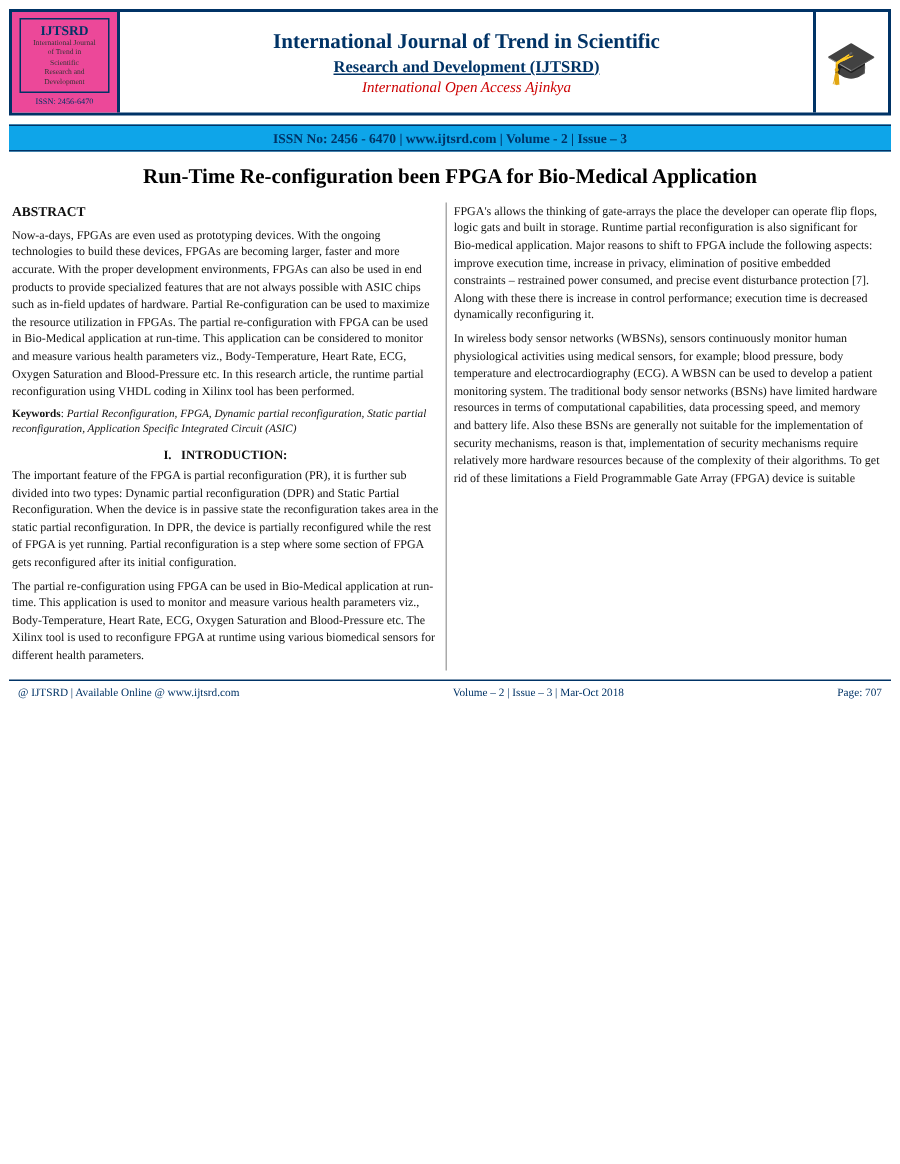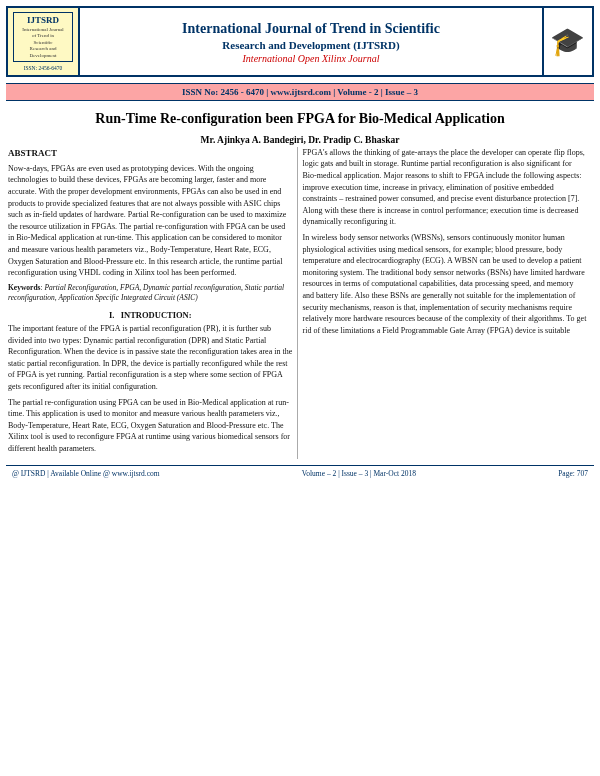--- a/index.html
+++ b/index.html
@@ -20,21 +20,21 @@
     }
     .header-left {
       width: 72px;
       min-width: 72px;
       border-right: 2px solid #003366;
       display: flex;
       flex-direction: column;
       align-items: center;
       justify-content: center;
       padding: 4px;
-      background: #fef9c3;
+      background: #ec4899;
     }
     .logo-box {
       border: 1.5px solid #003366;
       padding: 2px 4px;
       text-align: center;
       font-size: 6px;
       font-weight: bold;
       color: #003366;
       line-height: 1.3;
       margin-bottom: 2px;
@@ -69,20 +69,21 @@
       font-size: 14px;
       font-weight: bold;
       color: #003366;
       line-height: 1.3;
     }
     .journal-subtitle {
       font-size: 11px;
       font-weight: bold;
       color: #003366;
       margin-top: 1px;
+      text-decoration: underline;
     }
     .open-access {
       font-size: 10px;
       color: #cc0000;
       font-style: italic;
       margin-top: 2px;
     }
     .header-right {
       width: 50px;
       min-width: 50px;
@@ -97,21 +98,21 @@
     }
     .issn-bar {
       border-top: 1.5px solid #003366;
       border-bottom: 1.5px solid #003366;
       margin: 0 6px;
       padding: 3px 0;
       text-align: center;
       font-size: 9px;
       font-weight: bold;
       color: #003366;
-      background: #fca5a5;
+      background: #0ea5e9;
     }
     .paper-title {
       font-size: 14px;
       font-weight: bold;
       text-align: center;
       margin: 8px 10px 6px 10px;
       color: #000;
       line-height: 1.4;
     }
     .authors {
@@ -188,32 +189,31 @@
     <div class="header-left">
       <div class="logo-box">
         <div class="ijtsrd">IJTSRD</div>
         <div class="small-text">International Journal<br>of Trend in<br>Scientific<br>Research and<br>Development</div>
       </div>
       <div class="issn-small">ISSN: 2456-6470</div>
     </div>
     <div class="header-center">
       <div class="journal-title">International Journal of Trend in Scientific</div>
       <div class="journal-subtitle">Research and Development  (IJTSRD)</div>
-      <div class="open-access">International Open Xilinx Journal</div>
+      <div class="open-access">International Open Access Ajinkya</div>
     </div>
     <div class="header-right">
       <span class="cap-icon">🎓</span>
     </div>
   </div>
 
   <div class="issn-bar">ISSN No: 2456 - 6470  |  www.ijtsrd.com  |  Volume - 2  |  Issue – 3</div>
 
   <div class="paper-title">Run-Time Re-configuration been FPGA for Bio-Medical Application</div>
 
-  <div class="authors">Mr. Ajinkya A. Bandegiri, Dr. Pradip C. Bhaskar</div>
 
   <div class="two-col">
 
     <div class="col">
       <div class="abstract-heading">ABSTRACT</div>
       <p>Now-a-days, FPGAs are even used as prototyping devices. With the ongoing technologies to build these devices, FPGAs are becoming larger, faster and more accurate. With the proper development environments, FPGAs can also be used in end products to provide specialized features that are not always possible with ASIC chips such as in-field updates of hardware. Partial Re-configuration can be used to maximize the resource utilization in FPGAs. The partial re-configuration with FPGA can be used in Bio-Medical application at run-time. This application can be considered to monitor and measure various health parameters viz., Body-Temperature, Heart Rate, ECG, Oxygen Saturation and Blood-Pressure etc. In this research article, the runtime partial reconfiguration using VHDL coding in Xilinx tool has been performed.</p>
       <div class="keywords">
         <strong>Keywords</strong>: <em>Partial Reconfiguration, FPGA, Dynamic partial reconfiguration, Static partial reconfiguration, Application Specific Integrated Circuit (ASIC)</em>
       </div>
 

